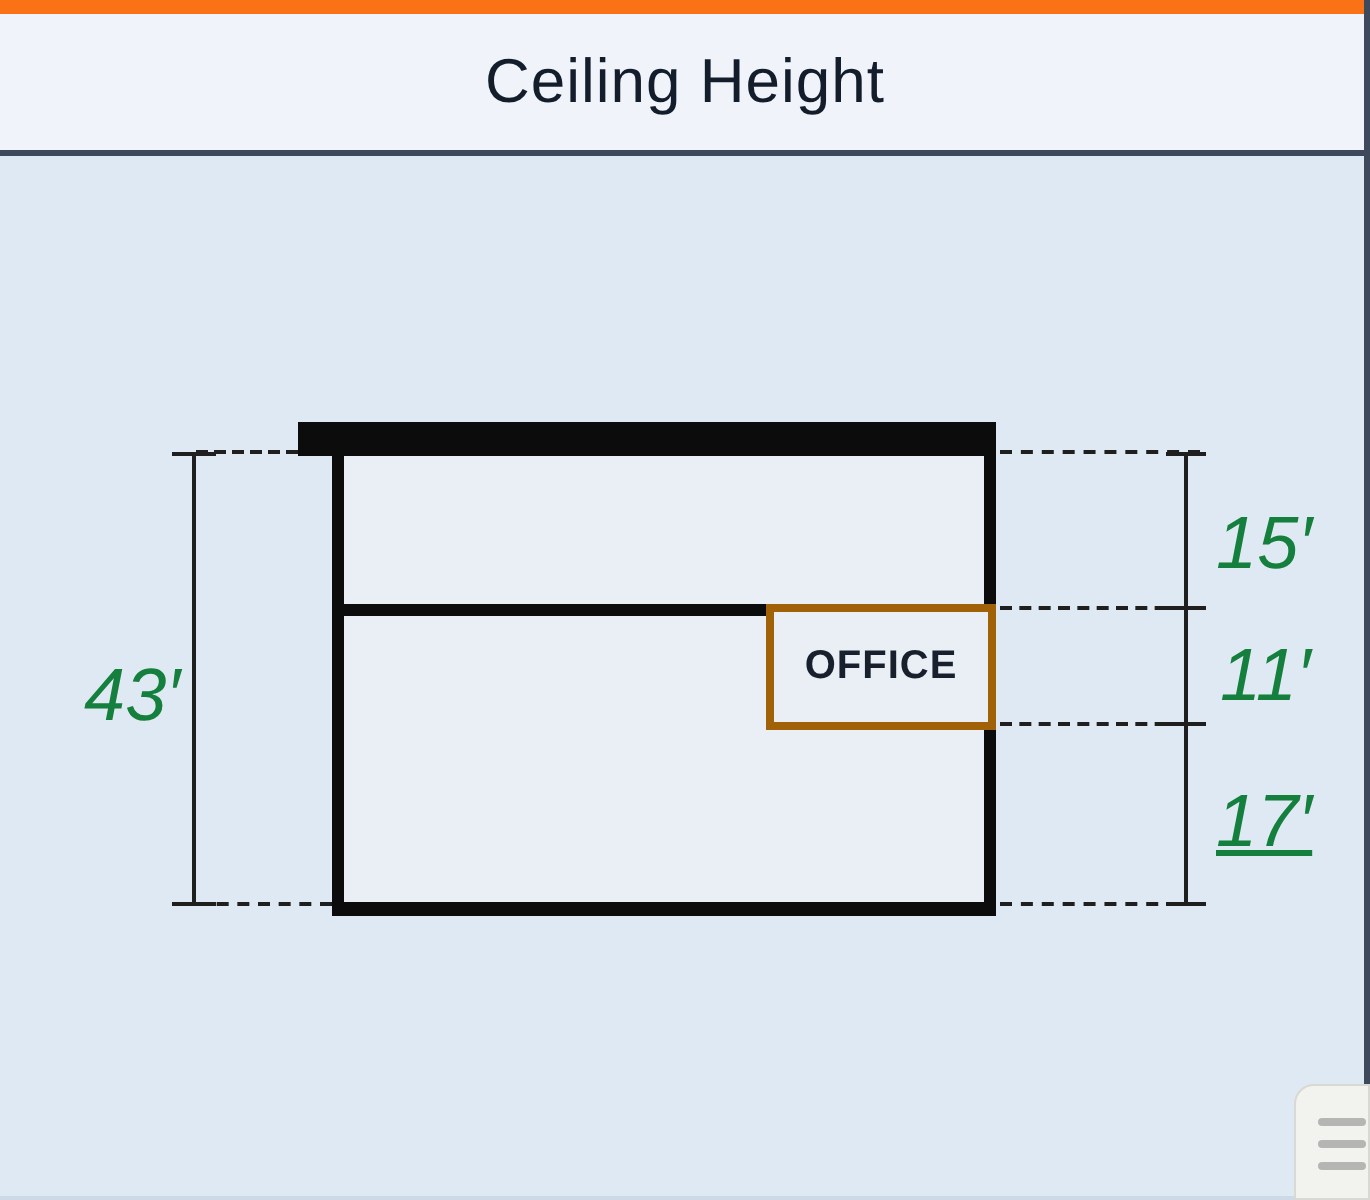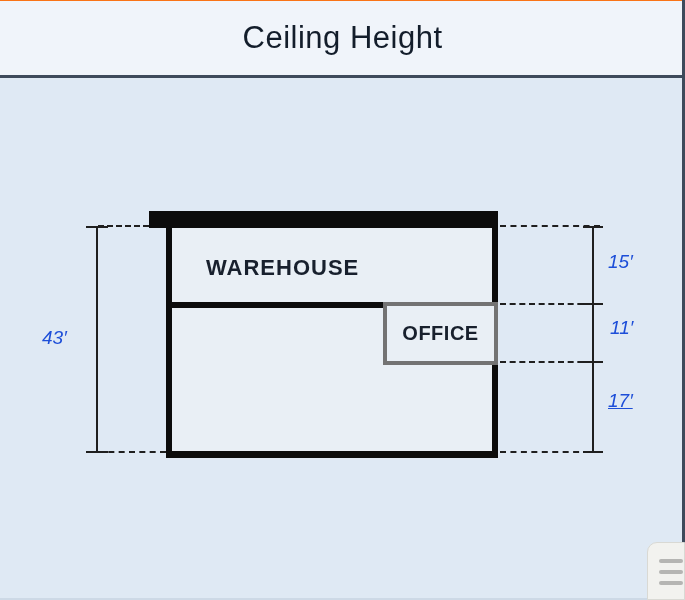--- a/index.html
+++ b/index.html
@@ -4,54 +4,54 @@
 <style>
   html,body{margin:0;padding:0;background:#dfe9f4;}
   .canvas{
     position:relative;width:685px;height:600px;overflow:hidden;
     background:#dfe9f4;font-family:"Liberation Sans",sans-serif;
   }
   
   .header{
     position:absolute;left:0;top:0;width:685px;height:78px;
     background:#f0f4fa;box-sizing:border-box;
-    border-top:1px solid #f97316;border-bottom:3px solid #3e4a5b;
+    border-top:7px solid #f97316;border-bottom:3px solid #3e4a5b;
     display:flex;align-items:center;justify-content:center;
   }
   .header .title{
     font-size:31px;font-weight:500;color:#131d2b;letter-spacing:0.5px;
   }
   .edge-right{position:absolute;right:0;top:0;width:3px;height:543px;background:#3e4a5b;}
   .edge-bottom{position:absolute;left:0;bottom:0;width:685px;height:2px;background:#cdd9e6;}
 
   
   .roof{position:absolute;left:149px;top:211px;width:349px;height:17px;background:#0c0c0c;}
   .main-box{
     position:absolute;left:166px;top:228px;width:332px;height:230px;box-sizing:border-box;
     background:#e9eff5;border-left:6px solid #0c0c0c;border-right:6px solid #0c0c0c;
     border-bottom:7px solid #0c0c0c;
   }
   .divider{position:absolute;left:166px;top:302px;width:332px;height:6px;background:#0c0c0c;}
   .office-box{
     position:absolute;left:383px;top:302px;width:115px;height:63px;box-sizing:border-box;
-    background:#e9eff5;border:4px solid #737373;
+    background:#e9eff5;border:4px solid #a16207;
     display:flex;align-items:center;justify-content:center;
   }
   .room{position:absolute;font-weight:700;font-size:22px;letter-spacing:1px;color:#18202d;}
   .room-office{font-weight:700;font-size:20px;letter-spacing:0.5px;color:#18202d;}
   .watermark{
     position:absolute;left:183px;top:326px;font-size:17px;letter-spacing:24px;
     color:#d4dade;font-weight:500;white-space:nowrap;pointer-events:none;
   }
 
   
   .vline{position:absolute;width:2px;background:#1f1f1f;}
   .tick{position:absolute;width:20px;height:2px;background:#1f1f1f;}
   .dash{position:absolute;height:0;border-top:2px dashed #1f1f1f;}
-  .dim{position:absolute;font-style:italic;font-size:19px;color:#1d4ed8;}
+  .dim{position:absolute;font-style:italic;font-size:37px;color:#15803d;}
 
   
   .grip-panel{
     position:absolute;left:647px;top:542px;width:38px;height:58px;box-sizing:border-box;
     background:#f2f2ef;border:1px solid #d9d9d4;border-top-left-radius:10px;
   }
   .grip-line{position:absolute;left:11px;width:24px;height:4px;background:#b5b5b3;border-radius:2px;}
 </style>
 </head>
 <body>
@@ -64,21 +64,20 @@
   <div class="edge-right"></div>
   <div class="edge-bottom"></div>
 
   <div class="roof"></div>
   <div class="main-box"></div>
   <div class="divider"></div>
   <div class="office-box">
     <span class="room-office">OFFICE</span>
   </div>
 
-  <span class="room" style="left:206px;top:255px;">WAREHOUSE</span>
 
   <div class="vline" style="left:96px;top:227px;height:226px;"></div>
   <div class="tick" style="left:86px;top:226px;width:22px;"></div>
   <div class="tick" style="left:86px;top:451px;width:22px;"></div>
   <div class="dash" style="left:98px;top:225px;width:51px;"></div>
   <div class="dash" style="left:98px;top:451px;width:68px;"></div>
   <span class="dim" style="left:42px;top:327px;">43′</span>
 
   <div class="vline" style="left:592px;top:227px;height:226px;"></div>
   <div class="tick" style="left:583px;top:226px;"></div>

